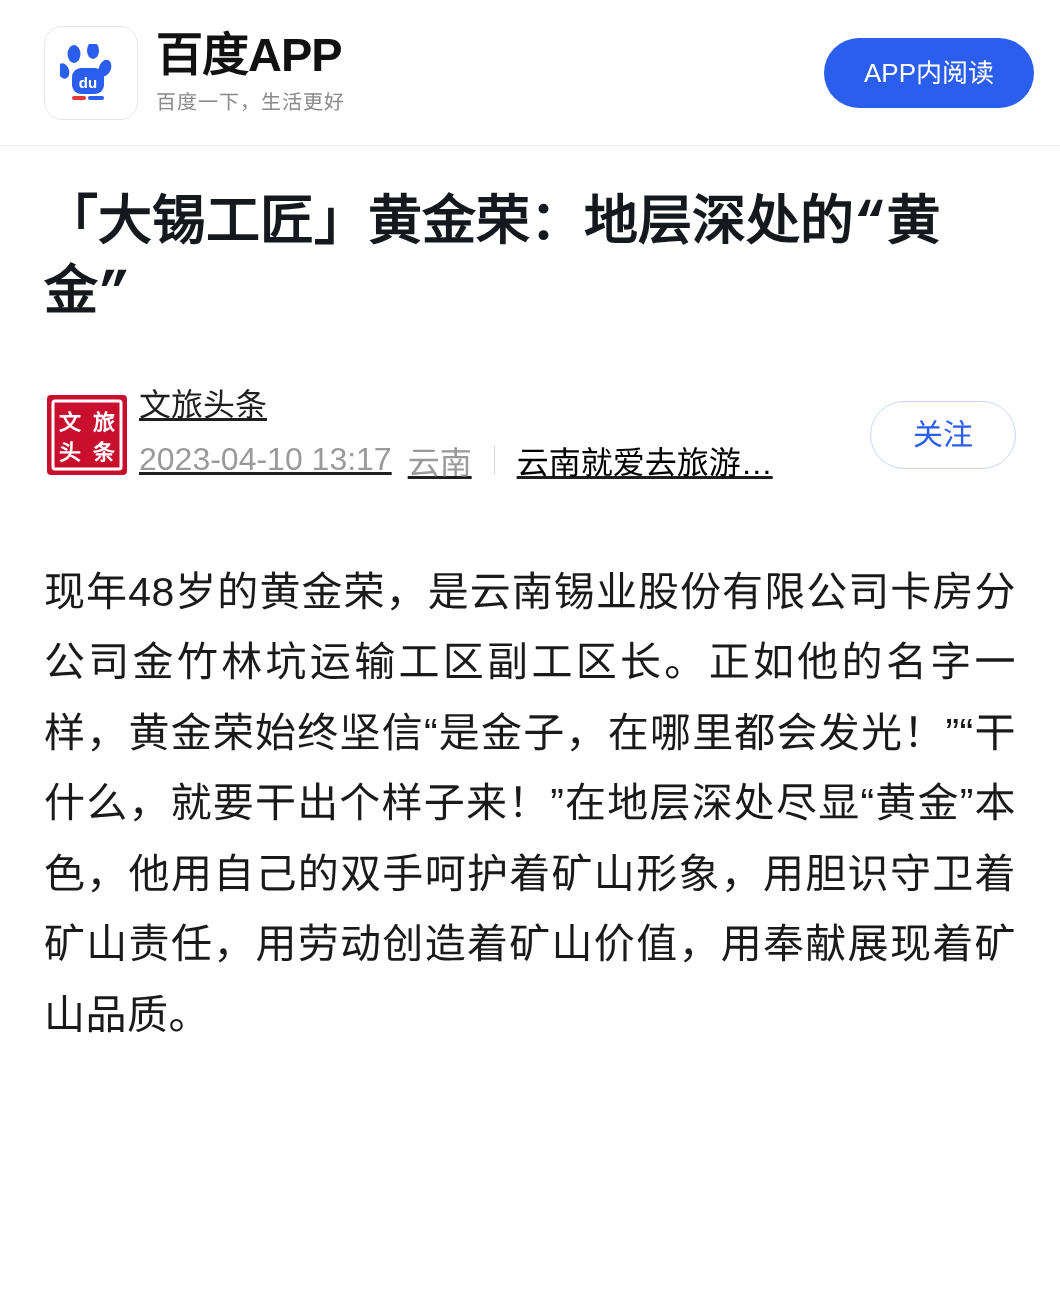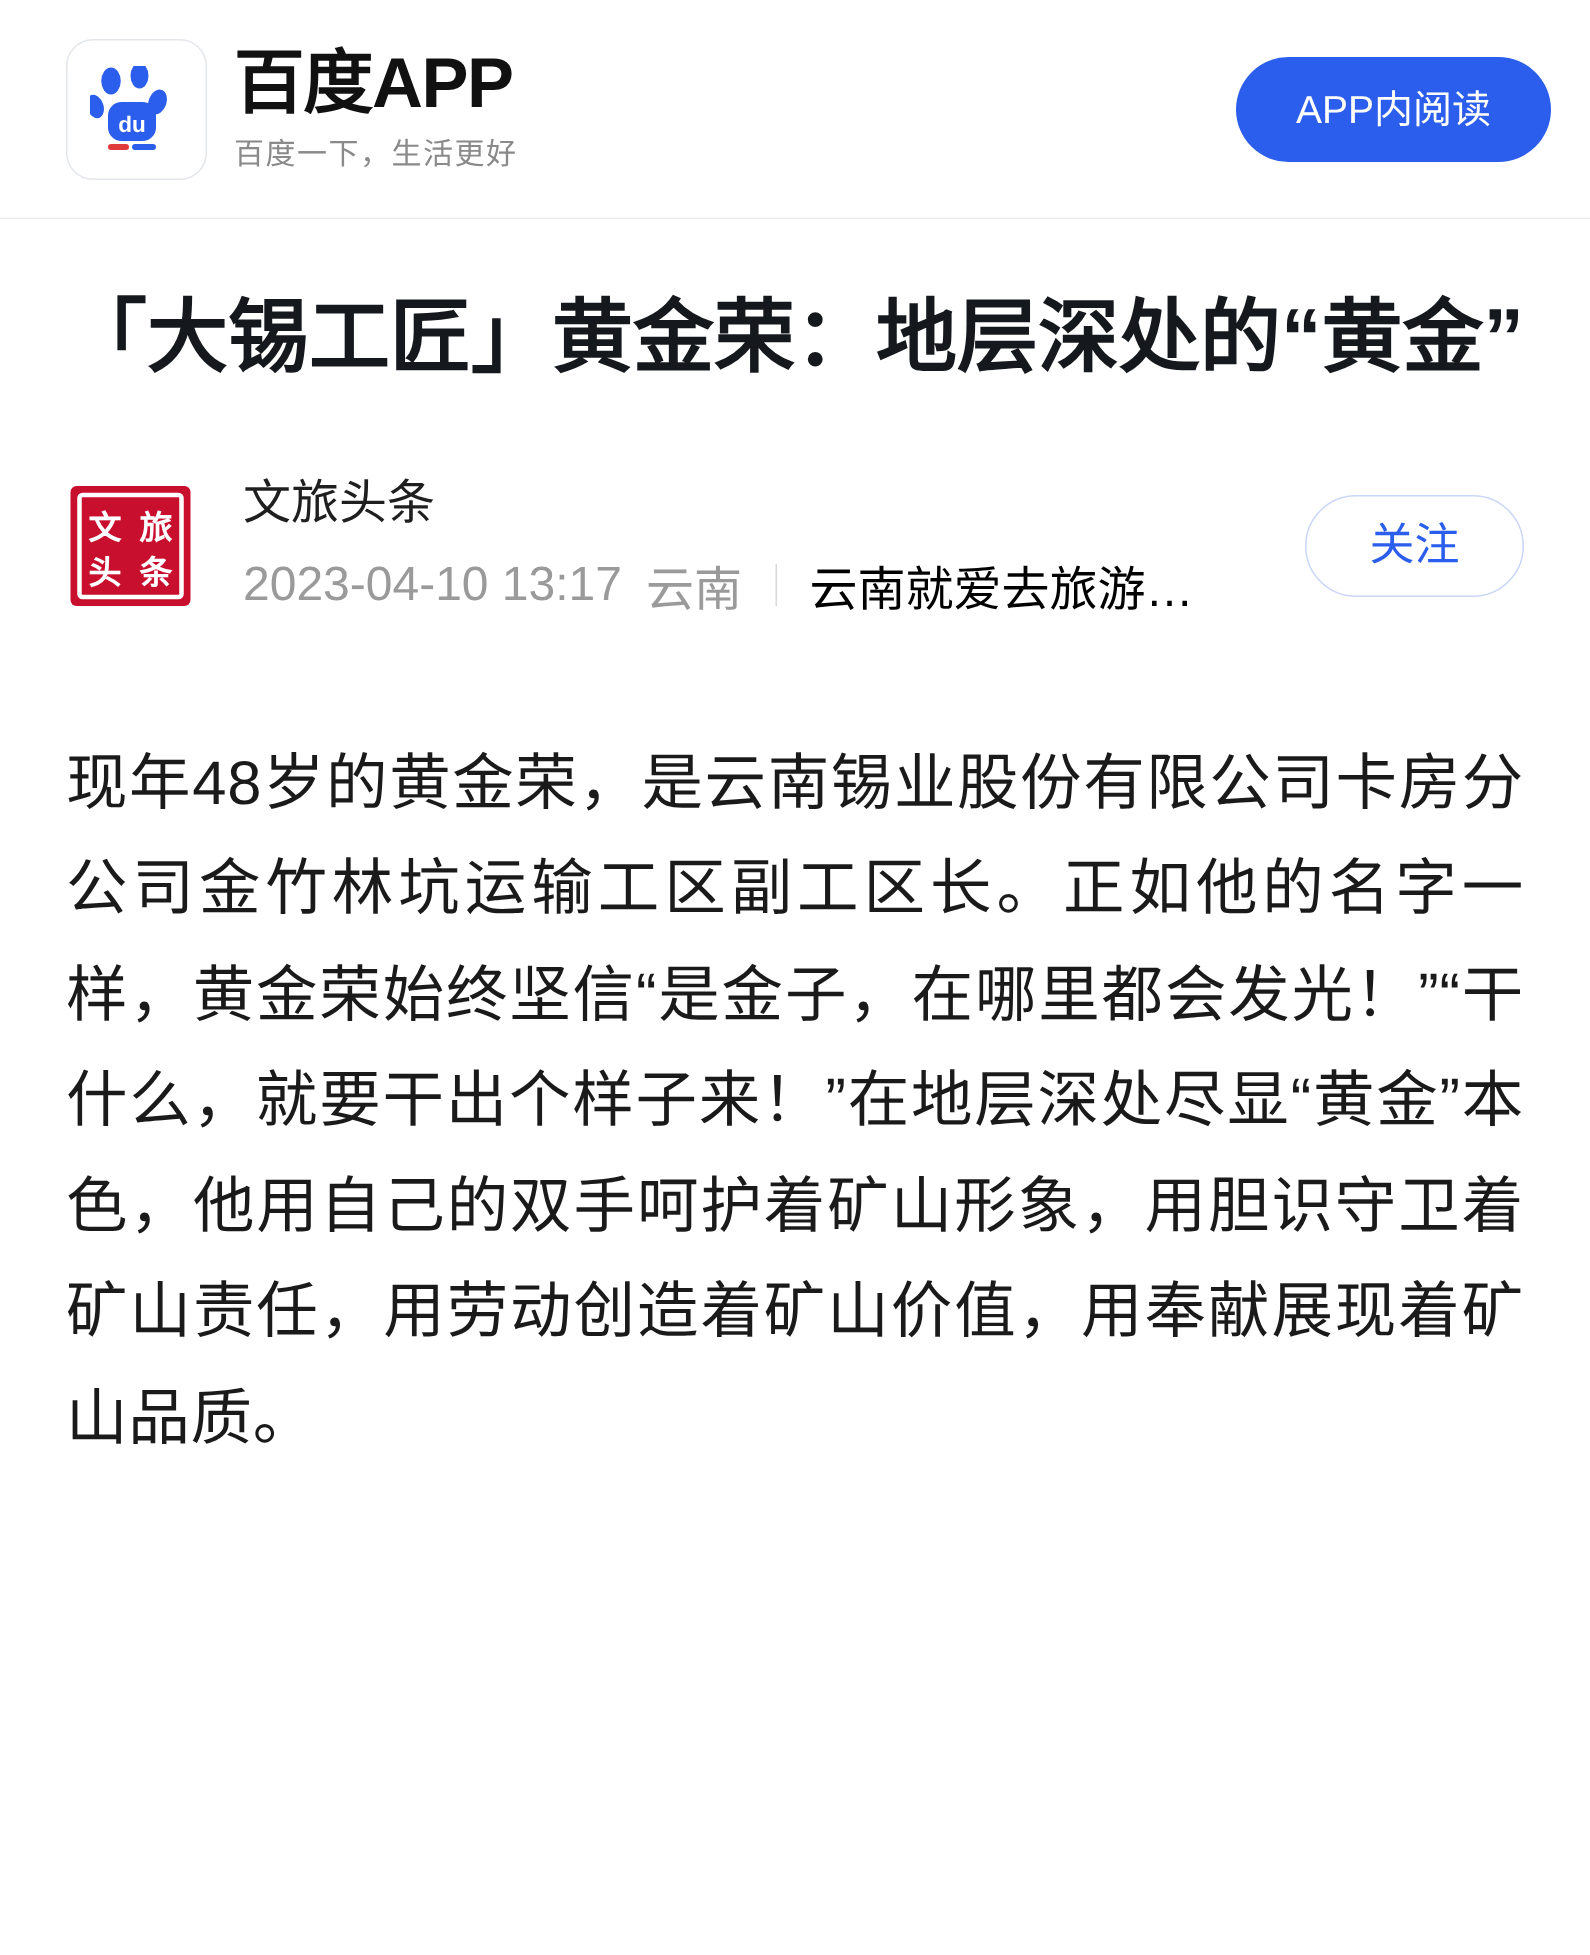--- a/index.html
+++ b/index.html
@@ -83,42 +83,44 @@
   .article {
     padding: 44px 44px 0 44px;
   }
   .headline {
     font-size: 54px;
     font-weight: bold;
     line-height: 1.3;
     color: #15181d;
     letter-spacing: 0px;
     margin: 0;
+    font-family: Liberation Mono, monospace;
   }
 
   .meta {
     display: flex;
     align-items: center;
     margin-top: 56px;
   }
   .avatar {
     width: 86px;
     height: 86px;
     flex: 0 0 auto;
     border-radius: 6px;
     background: #ffffff;
     display: flex;
     align-items: center;
     justify-content: center;
     overflow: hidden;
   }
   .meta-mid {
-    margin-left: 32px;
+    margin-left: 9px;
     flex: 1 1 auto;
     min-width: 0;
+    text-decoration: underline;
   }
   .author {
     font-size: 32px;
     color: #1f1f1f;
     line-height: 1.2;
     white-space: nowrap;
   }
   .subline {
     margin-top: 12px;
     display: flex;

